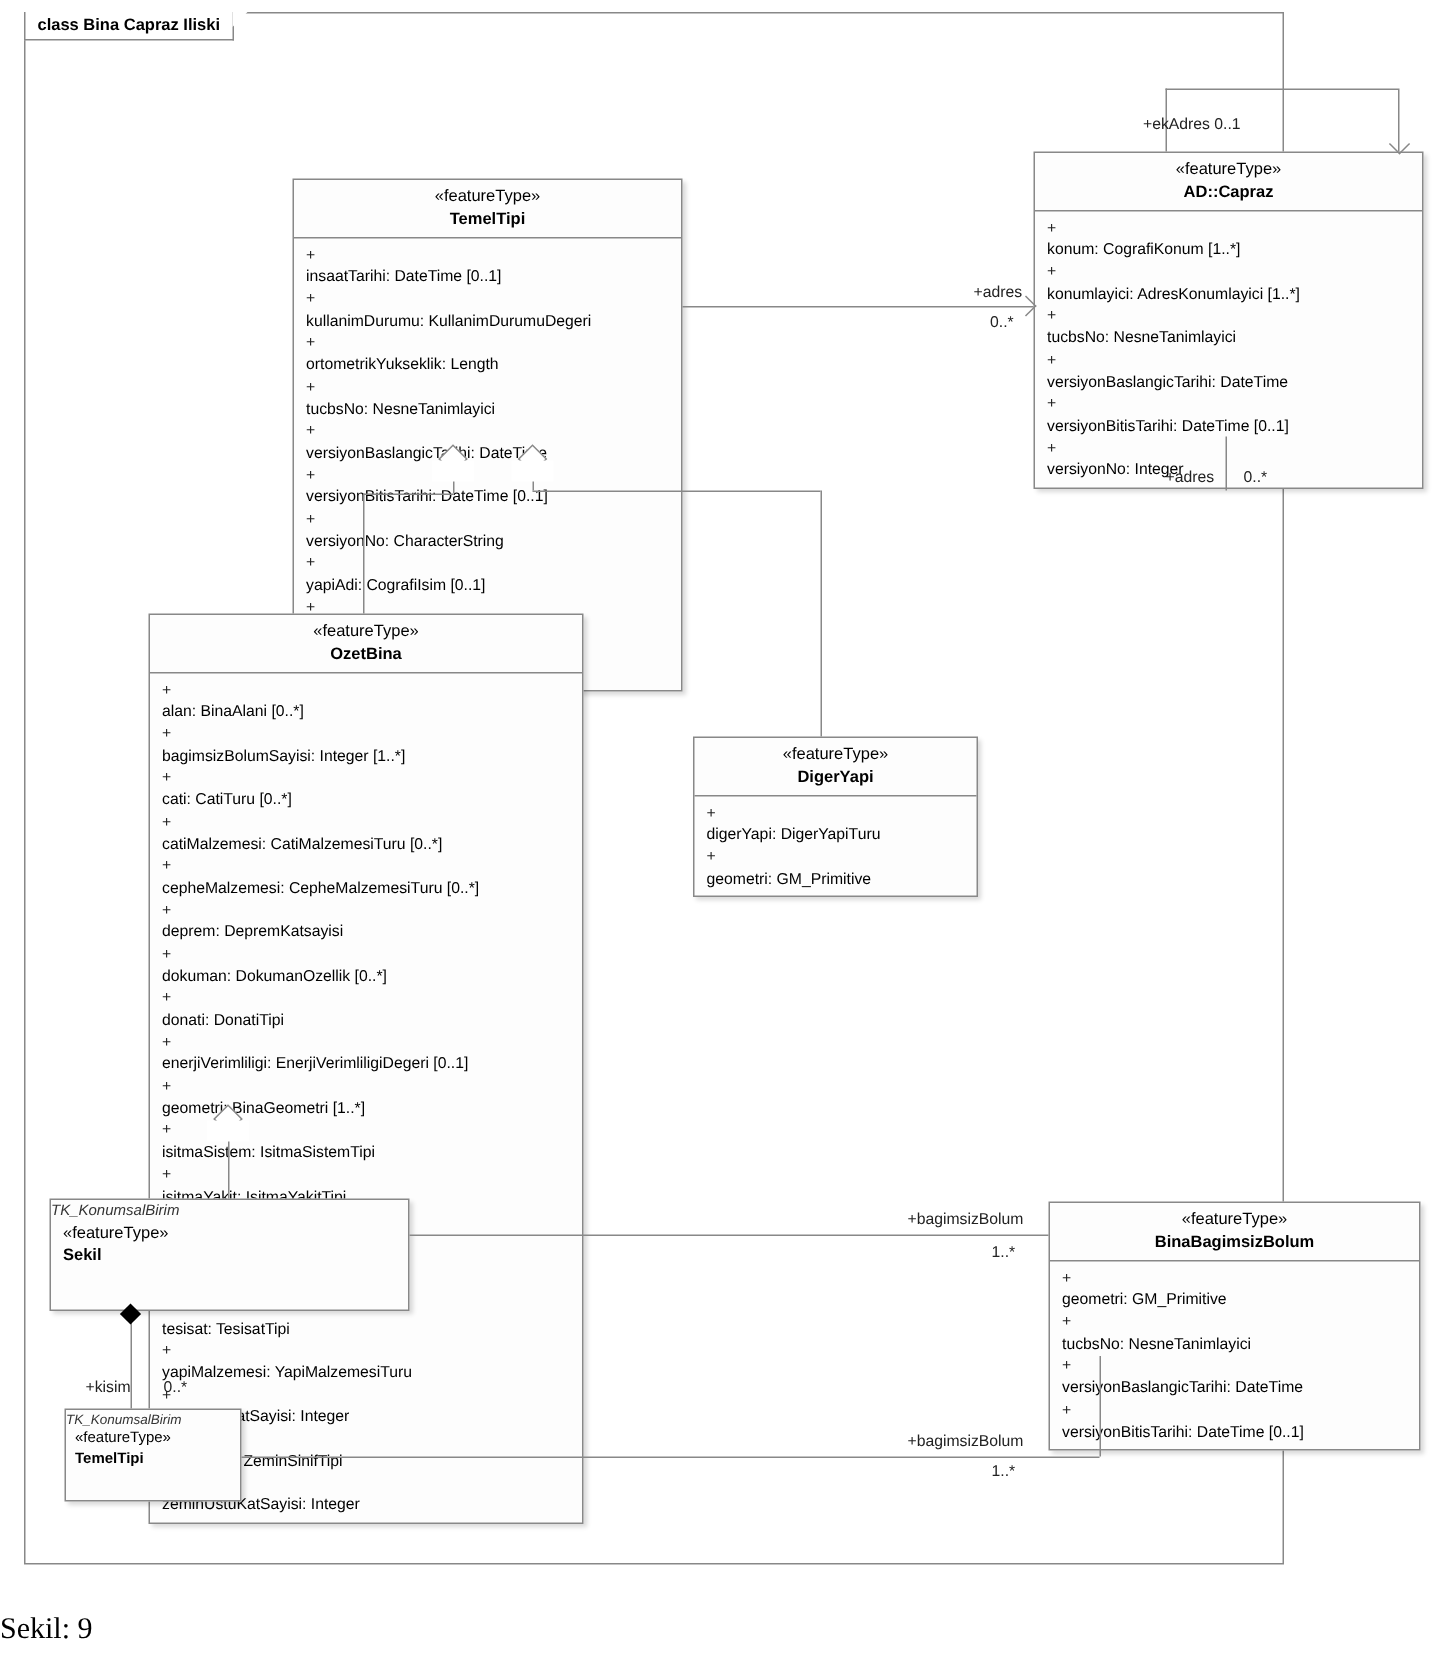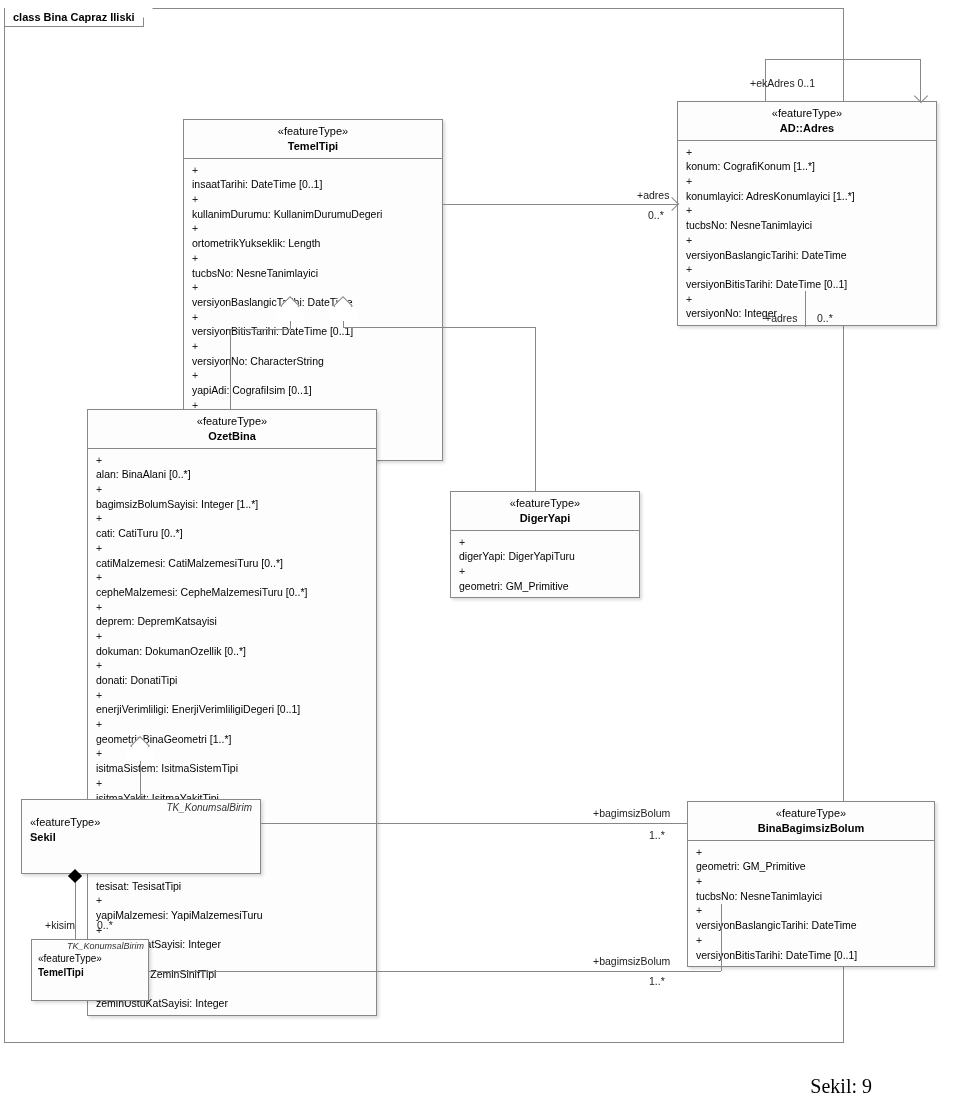--- a/index.html
+++ b/index.html
@@ -6,21 +6,21 @@
 body {
   font-family: Arial, sans-serif;
   font-size: 11px;
   background: #fff;
   width: 960px;
   height: 1113px;
   position: relative;
 }
 .frame {
   position: absolute;
-  left: 4px;
+  left: 16px;
   top: 8px;
   width: 840px;
   height: 1035px;
   border: 1px solid #888;
 }
 .frame-title {
   position: absolute;
   top: -1px;
   left: -1px;
   border: 1px solid #888;
@@ -47,21 +47,21 @@
   box-shadow: 2px 2px 3px rgba(0,0,0,0.15);
 }
 .class-header {
   text-align: center;
   padding: 4px 6px;
   border-bottom: 1px solid #888;
   line-height: 1.35;
 }
 .stereo { font-size: 11px; }
 .class-name { font-weight: bold; font-size: 11px; }
-.class-from { font-size: 10px; font-style: italic; color: #333; text-align: right; }
+.class-from { font-size: 10px; font-style: italic; color: #333; text-align: left; }
 .class-body {
   padding: 4px 8px;
   font-size: 10.5px;
   line-height: 1.4;
 }
 .class-body span { display: block; white-space: nowrap; }
 .plus { display: inline-block; width: 14px; color: #222; }
 .line { position: absolute; background: #888; }
 .assoc-label { position: absolute; font-size: 10.5px; color: #222; white-space: nowrap; }
 .hollow-tri {
@@ -90,21 +90,21 @@
   width: 10px;
   height: 10px;
   background: #000;
   transform: rotate(45deg);
 }
 .caption {
   position: absolute;
   left: 0;
   width: 872px;
   top: 1075px;
-  text-align: right;
+  text-align: left;
   font-family: 'Times New Roman', serif;
   font-size: 20px;
 }
 </style>
 </head>
 <body>
 
 <div class="frame">
   <div class="frame-title">class Bina Capraz Iliski</div>
 
@@ -123,21 +123,21 @@
         <span><span class="plus">+</span>versiyonNo: CharacterString</span>
         <span><span class="plus">+</span>yapiAdi: CografiIsim [0..1]</span>
         <span><span class="plus">+</span>yapiDurumu: YapiDurumDegeri</span>
         <span><span class="plus">+</span>yukseklik: BinaYukseklik</span>
       </div>
   </div>
 
   <div class="class-box" id="adAdres" style="left:672px; top:92px; width:260px;">
     <div class="class-header">
       <div class="stereo">«featureType»</div>
-      <div class="class-name">AD::Adres</div>
+      <div class="class-name">AD::Capraz</div>
     </div>
     <div class="class-body" id="adAdres-body">
         <span><span class="plus">+</span>konum: CografiKonum [1..*]</span>
         <span><span class="plus">+</span>konumlayici: AdresKonumlayici [1..*]</span>
         <span><span class="plus">+</span>tucbsNo: NesneTanimlayici</span>
         <span><span class="plus">+</span>versiyonBaslangicTarihi: DateTime</span>
         <span><span class="plus">+</span>versiyonBitisTarihi: DateTime [0..1]</span>
         <span><span class="plus">+</span>versiyonNo: Integer</span>
       </div>
   </div>

